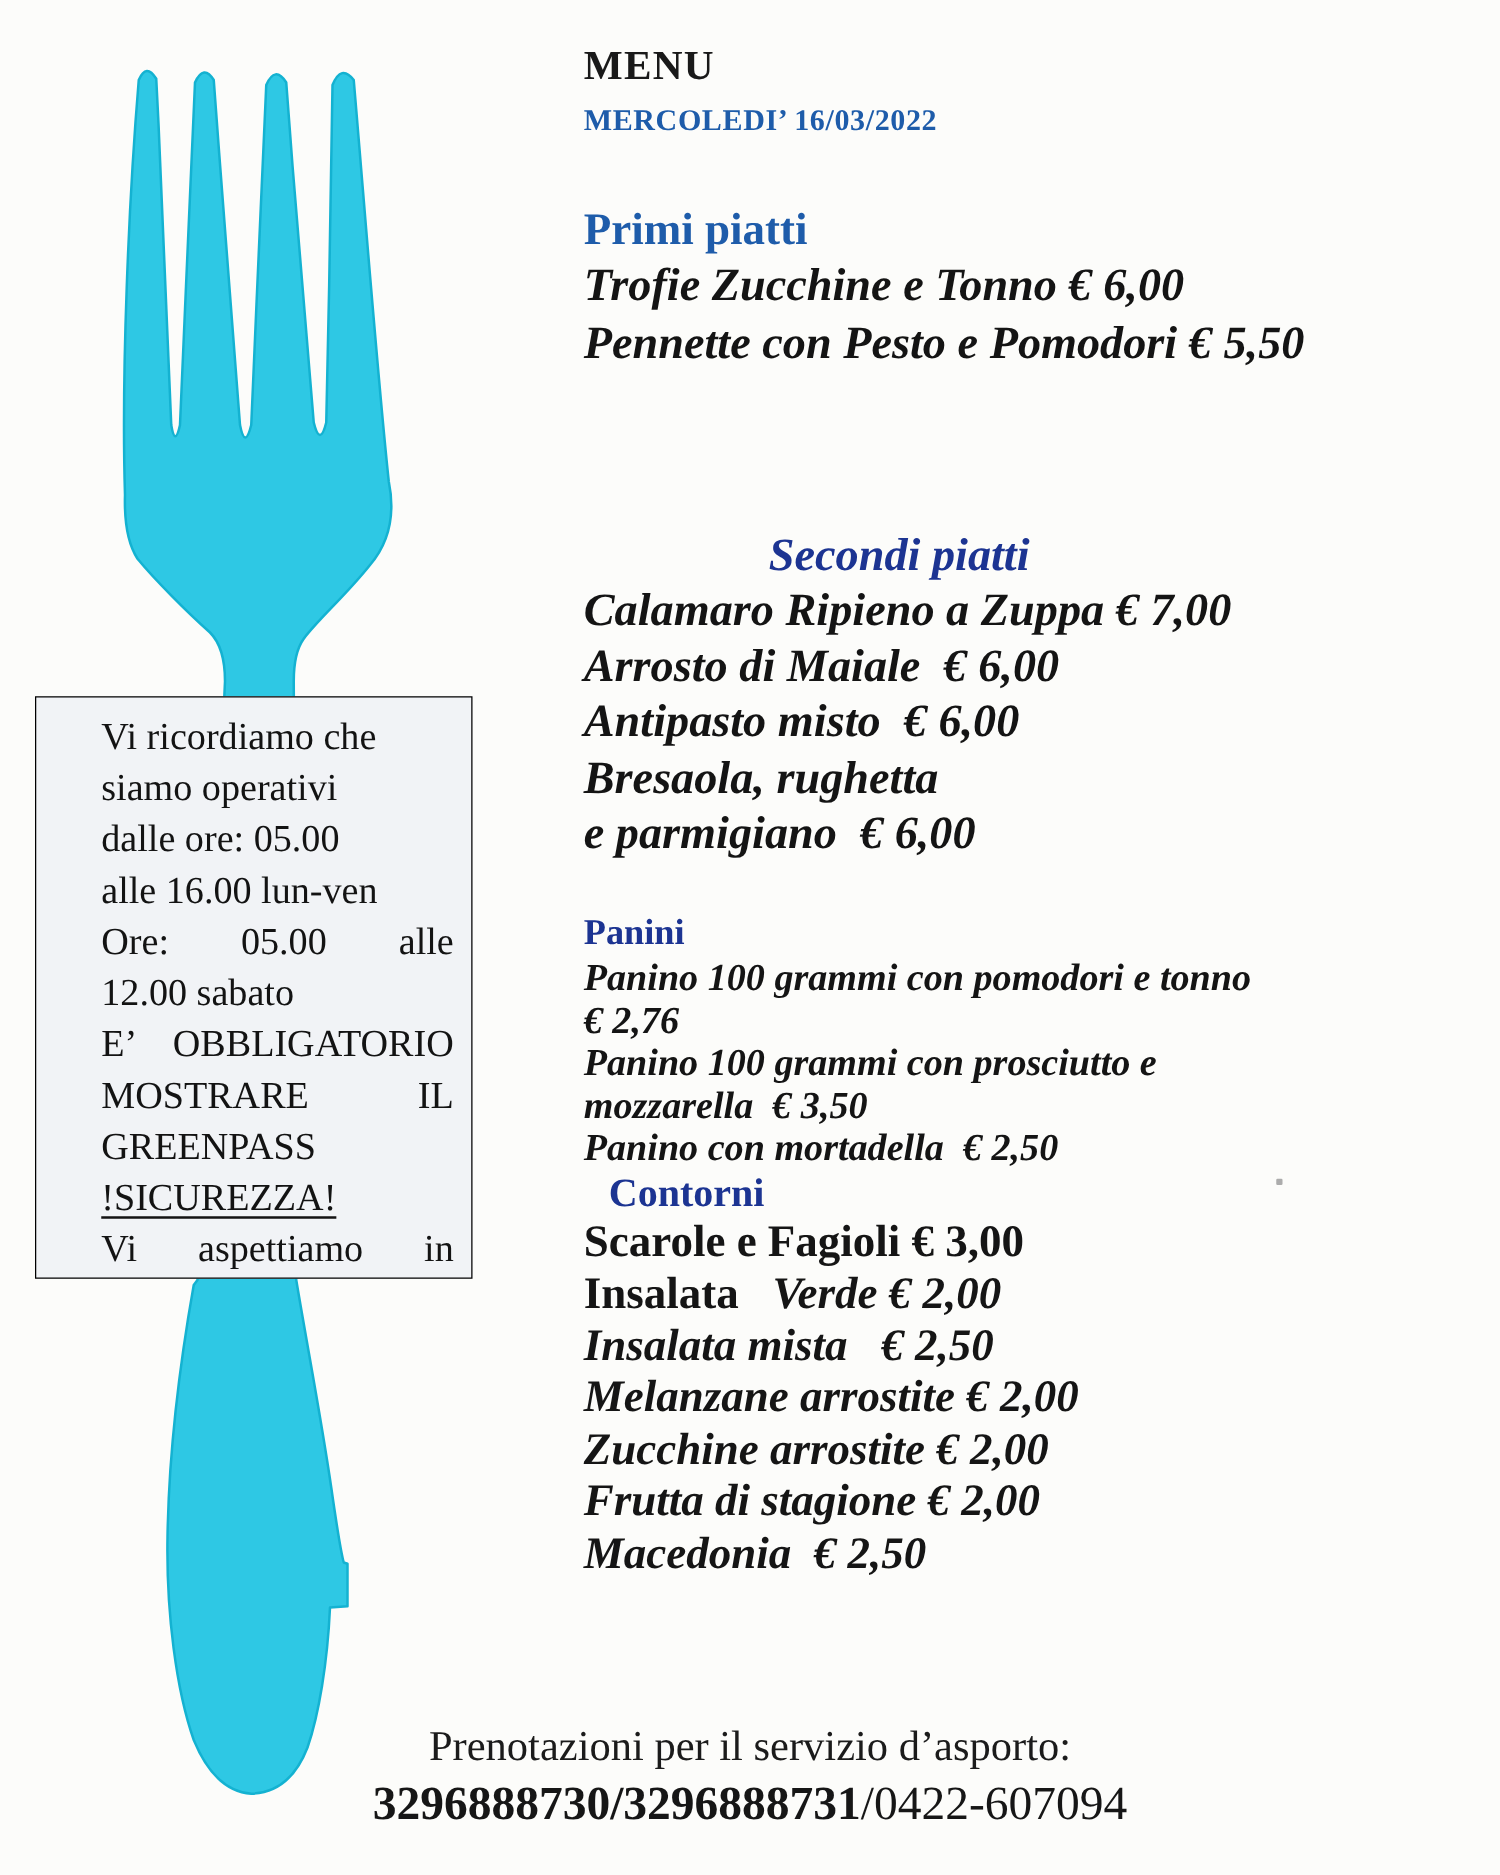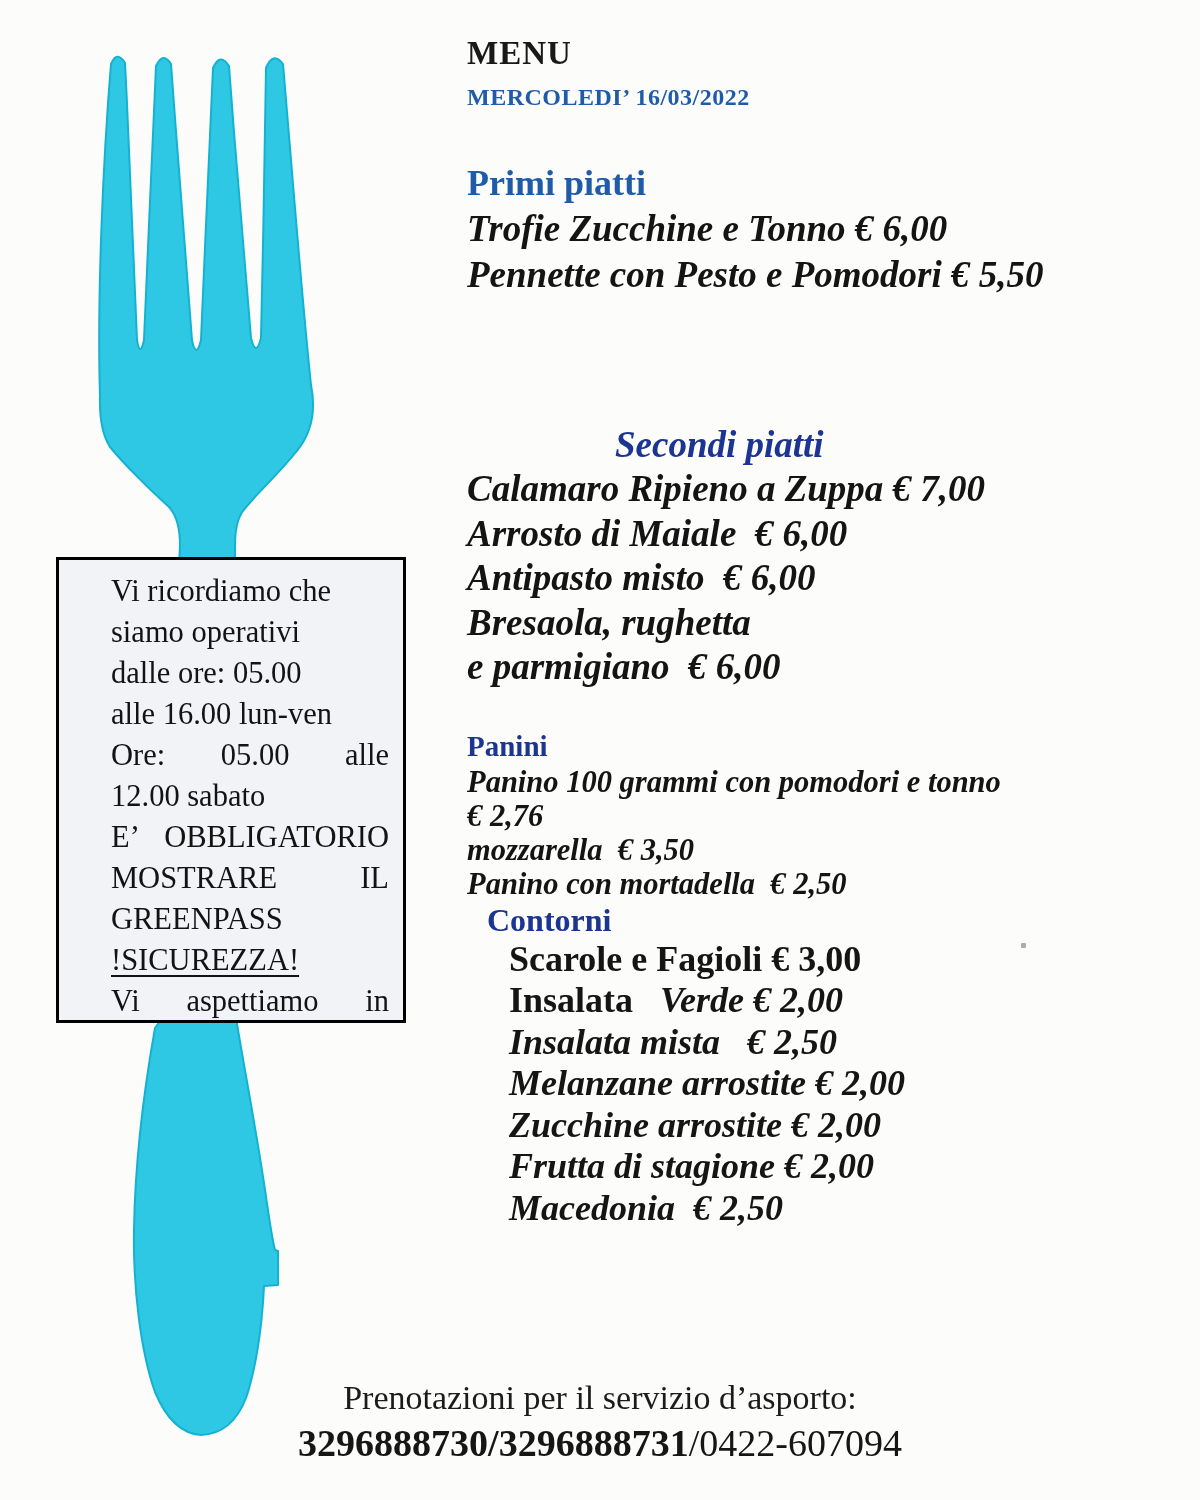--- a/index.html
+++ b/index.html
@@ -11,24 +11,24 @@
     position: relative;
     overflow: hidden;
   }
   .page { position: absolute; inset: 0; }
 
   
   .fork-svg { position: absolute; left: 0; top: 0; width: 1200px; height: 1500px; z-index: 1; }
 
   
   .notice {
-    position: absolute; left: 56px; top: 557px;
+    position: absolute; left: 28px; top: 557px;
     width: 350px; height: 466px;
     background: #f1f3f6;
-    border: 3px solid #000000;
+    border: 1px solid #000000;
     box-sizing: border-box;
     padding: 11px 14px 0 52px;
     z-index: 2;
     font-size: 30.5px; line-height: 41px;
     color: #131313;
   }
   .nline { white-space: nowrap; }
   .nline.justify { white-space: normal; text-align: justify; text-align-last: justify; }
   .nline.underline span { text-decoration: underline; text-underline-offset: 5px; text-decoration-thickness: 2px; }
 
@@ -53,21 +53,21 @@
   .sec-secondi-items { margin-top: 1px; }
   .sec-secondi-items .item { line-height: 44.5px; }
 
   .sec-panini-heading { margin-top: 40px; font-size: 29px; line-height: 33px; }
   .sec-panini-items { margin-top: 2px; }
   .item-sm { font-size: 30.5px; line-height: 34px; }
 
   .sec-contorni-heading { margin-top: 1px; margin-left: 20px; font-size: 32px; line-height: 36px; }
   .sec-contorni-items { margin-top: 1px; }
   .citem { white-space: pre-wrap; font-weight: bold; font-size: 36px; line-height: 41.5px; }
-  .citem .roman { font-style: normal; margin-left: 42px; }
+  .citem .roman { font-style: normal; }
   .citem .ital { font-style: italic; }
 
   
   .footer { position: absolute; left: 150px; top: 1378px; width: 900px; text-align: center; z-index: 3; }
   .footer-line1 { font-size: 34px; line-height: 40px; color: #1b1b1b; }
   .footer-line2 { font-size: 38px; line-height: 46px; margin-top: 2px; color: #161616; }
   .footer-line2 .ph-bold { font-weight: bold; }
 
   .scan-speck { position: absolute; left: 1021px; top: 943px; width: 5px; height: 5px; background: #8a8a8a; border-radius: 1px; z-index: 0; opacity: 0.7; }
 </style>
@@ -148,20 +148,21 @@
       <div class="item item-lg">Arrosto di Maiale  € 6,00</div>
       <div class="item item-lg">Antipasto misto  € 6,00</div>
       <div class="item item-lg">Bresaola, rughetta</div>
       <div class="item item-lg">e parmigiano  € 6,00</div>
     </div>
 
     <div class="heading-navy sec-panini-heading">Panini</div>
     <div class="sec-panini-items">
       <div class="item item-sm">Panino 100 grammi con pomodori e tonno</div>
       <div class="item item-sm">€ 2,76</div>
+      <div class="item item-sm">Panino 100 grammi con prosciutto e</div>
       <div class="item item-sm">mozzarella  € 3,50</div>
       <div class="item item-sm">Panino con mortadella  € 2,50</div>
     </div>
 
     <div class="heading-navy sec-contorni-heading">Contorni</div>
     <div class="sec-contorni-items">
       <div class="citem"><span class="roman">Scarole e Fagioli € 3,00</span><span class="ital"></span></div>
       <div class="citem"><span class="roman">Insalata </span><span class="ital">  Verde € 2,00</span></div>
       <div class="citem"><span class="roman"></span><span class="ital">Insalata mista   € 2,50</span></div>
       <div class="citem"><span class="roman"></span><span class="ital">Melanzane arrostite € 2,00</span></div>

